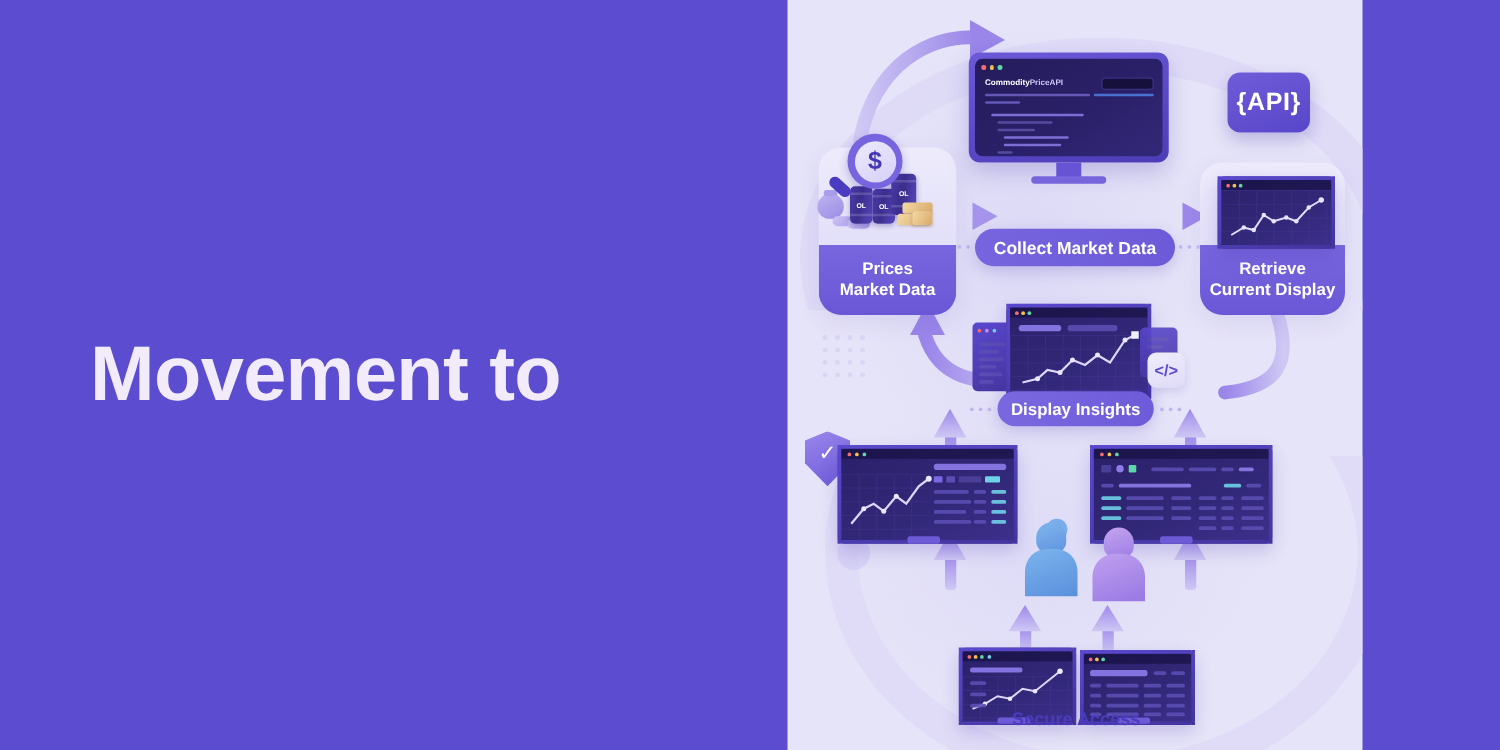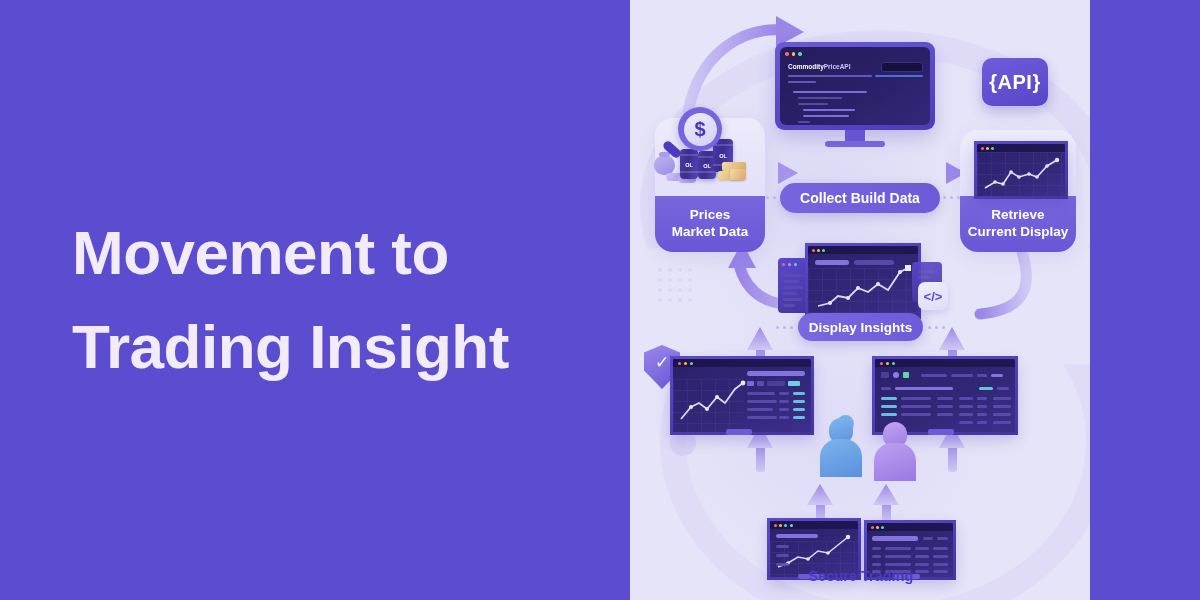--- a/index.html
+++ b/index.html
@@ -195,21 +195,20 @@
   .blob{position:absolute;border-radius:50%;}
 </style>
 </head>
 <body>
 
 <div class="banner">
 
   <div class="left-pane">
     <div class="headline">
       <span>Movement to</span>
-      <span>Trading Insight</span>
     </div>
   </div>
 
   <div class="art">
 
     <div class="ring r1"></div>
     <div class="ring r2"></div>
     <div class="blob" style="left:40px;top:430px;width:26px;height:26px;background:#CFC8F4;opacity:.6;"></div>
     <div class="blob" style="left:70px;top:395px;width:18px;height:18px;background:#9C7FE8;opacity:.85;"></div>
     <div class="blob" style="left:207px;top:415px;width:17px;height:17px;background:#6FA6E8;opacity:.9;"></div>
@@ -376,21 +375,21 @@
         </div>
         <div class="neck"></div>
         <div class="base"></div>
       </div>
 
       <div class="dotsep" style="left:136px;top:196px;">
         <i></i>
           <i></i>
           <i></i>
       </div>
-      <div class="pill pill-collect">Collect Build Data</div>
+      <div class="pill pill-collect">Collect Market Data</div>
       <div class="dotsep" style="left:313px;top:196px;">
         <i></i>
           <i></i>
           <i></i>
       </div>
 
       <div class="pad" style="left:148px;top:258px;width:32px;height:55px;">
         <div style="position:absolute;left:4px;top:5px;display:flex;gap:3px;">
           <i style="width:3px;height:3px;border-radius:50%;background:#F26D6D;display:block"></i>
           <i style="width:3px;height:3px;border-radius:50%;background:#C58BF0;display:block"></i>
@@ -581,17 +580,17 @@
           <div class="tblrow" style="left:18px;top:40px;width:26px"></div>
           <div class="tblrow" style="left:48px;top:40px;width:14px"></div>
           <div class="tblrow" style="left:66px;top:40px;width:15px"></div>
         <div class="tblrow" style="left:5px;top:47px;width:9px"></div>
           <div class="tblrow" style="left:18px;top:47px;width:26px"></div>
           <div class="tblrow" style="left:48px;top:47px;width:14px"></div>
           <div class="tblrow" style="left:66px;top:47px;width:15px"></div>
       </div>
       <div class="stand" style="left:264px;top:574px;width:26px;height:5px;"></div>
 
-      <div class="label-secure">Secure Trading</div>
+      <div class="label-secure">Secure Access</div>
 
     </div>
   </div>
 </div>
 
 </body></html>

